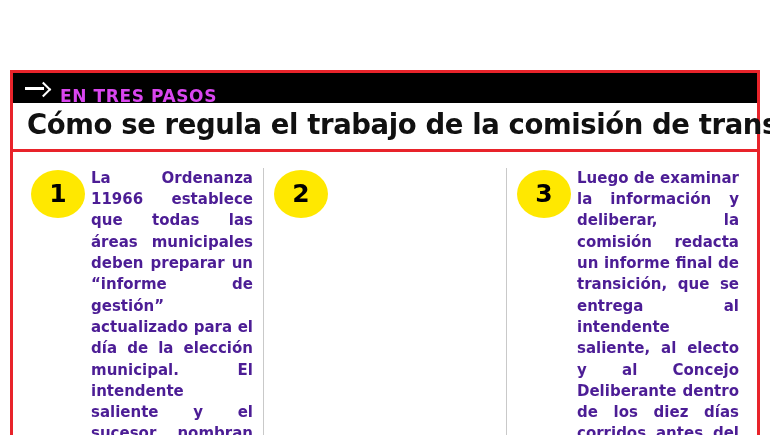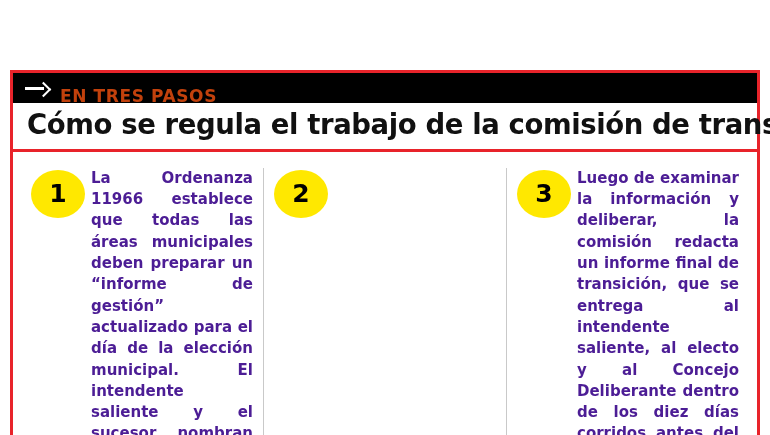--- a/index.html
+++ b/index.html
@@ -56,21 +56,21 @@
     position: absolute;
     left: 13px;
     top: 1.5px;
     width: 9px;
     height: 9px;
     border-top: 2.5px solid #ffffff;
     border-right: 2.5px solid #ffffff;
     transform: rotate(45deg);
   }
   .kicker-text {
-    color: #c2410c;
+    color: #d946ef;
     font-family: "DejaVu Sans", sans-serif;
     font-weight: bold;
     font-size: 17px;
     letter-spacing: 0.6px;
     line-height: 1;
     white-space: nowrap;
     margin-top: 16px;
   }
 
   

